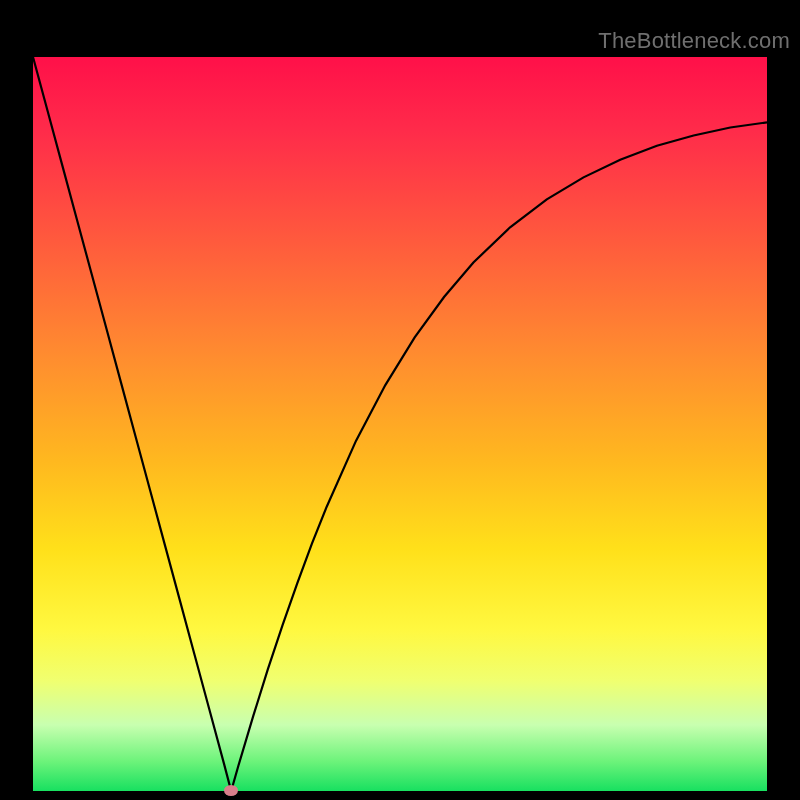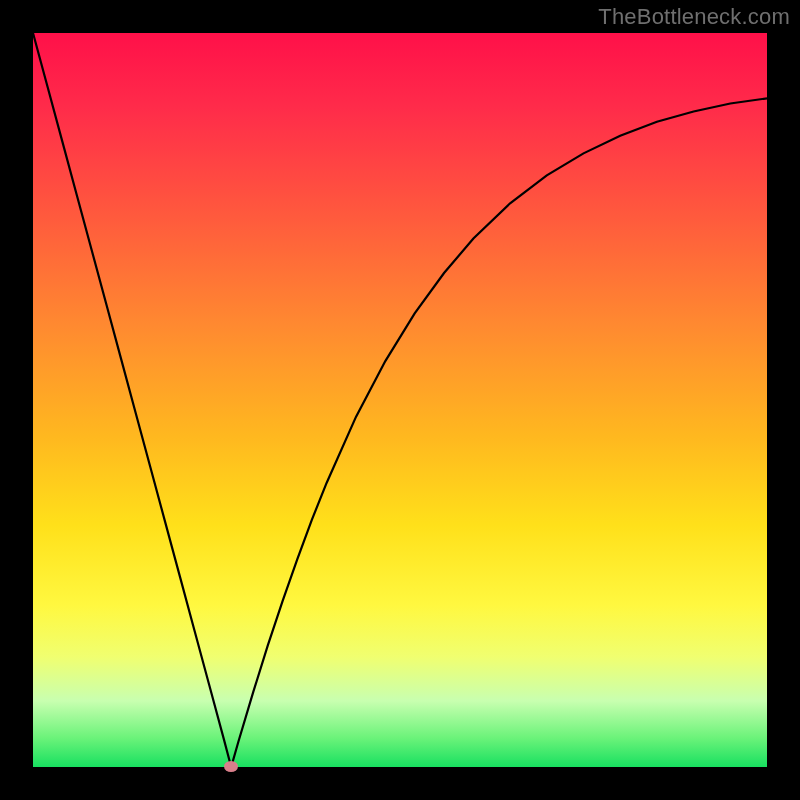--- a/index.html
+++ b/index.html
@@ -9,20 +9,21 @@
     height: 800px;
     overflow: hidden;
     background: #000;
     font-family: Arial, Helvetica, sans-serif;
   }
   .frame {
     position: relative;
     width: 800px;
     height: 578px;
     background: #000;
+    margin-top: 24px;
   }
   .plot-area {
     position: absolute;
     left: 33px;
     top: 33px;
     width: 734px;
     height: 734px;
     
     background: linear-gradient(to bottom,
       #ff1049 0%,

